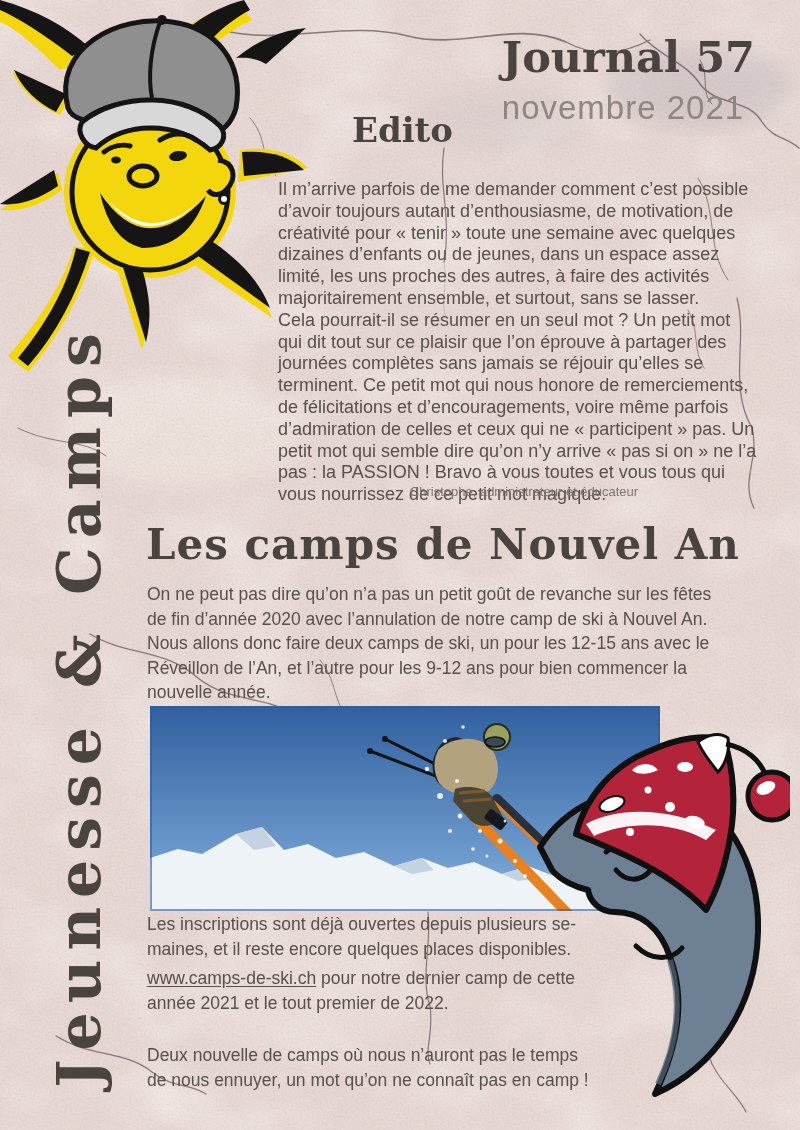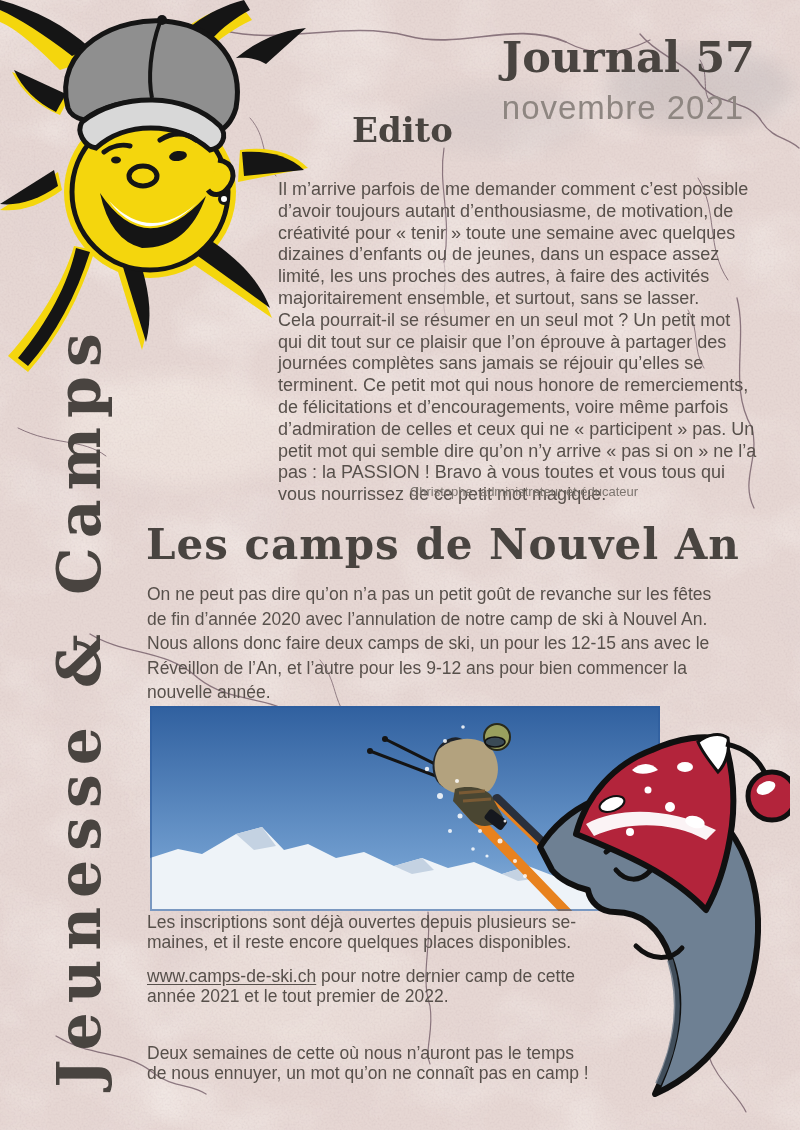--- a/index.html
+++ b/index.html
@@ -28,21 +28,21 @@
         font-family:"DejaVu Serif",serif;font-size:34px;font-weight:bold;
         color:var(--heading-text);z-index:3;}
   .edito-body{position:absolute;left:278px;top:155px;width:492px;text-align:left;
         font-size:18px;line-height:21.8px;color:var(--body-text);z-index:3;margin-top:24px;}
   .edito-signature{position:absolute;left:278px;top:484px;width:492px;text-align:center;
         font-size:13px;color:var(--signature-text);z-index:3;}
   .camps-heading{position:absolute;left:146px;top:520px;margin:0;
         font-family:"DejaVu Serif",serif;font-size:42px;font-weight:bold;
         color:var(--heading-text);letter-spacing:1px;white-space:nowrap;z-index:3;}
   .prelines{white-space:pre-line;}
-  .article-text{position:absolute;left:147px;margin:0;font-size:17.5px;line-height:20px;
+  .article-text{position:absolute;left:147px;margin:0;font-size:17.5px;line-height:25px;
         color:var(--body-text);z-index:3;}
   .intro{top:582px;width:645px;line-height:24.5px;}
   .para1{top:912px;width:505px;}
   .para2{top:966px;width:505px;}
   .para3{top:1043px;width:505px;}
   .site-link{color:var(--link-color);text-decoration:underline;text-underline-offset:2px;cursor:pointer;}
 </style>
 </head>
 <body>
 
@@ -240,16 +240,16 @@
 Nous allons donc faire deux camps de ski, un pour les 12-15 ans avec le
 Réveillon de l’An, et l’autre pour les 9-12 ans pour bien commencer la
 nouvelle année.</p>
 
   <p class="article-text para1 prelines">Les inscriptions sont déjà ouvertes depuis plusieurs se-
 maines, et il reste encore quelques places disponibles.</p>
 
   <p class="article-text para2 prelines"><a class="site-link" href="#">www.camps-de-ski.ch</a><span> pour notre dernier camp de cette
 année 2021 et le tout premier de 2022.</span></p>
 
-  <p class="article-text para3 prelines">Deux semaines de cette où nous n’auront pas le temps
+  <p class="article-text para3 prelines">Deux nouvelle de camps où nous n’auront pas le temps
 de nous ennuyer, un mot qu’on ne connaît pas en camp !</p>
 
 </div>
 
 </body></html>

